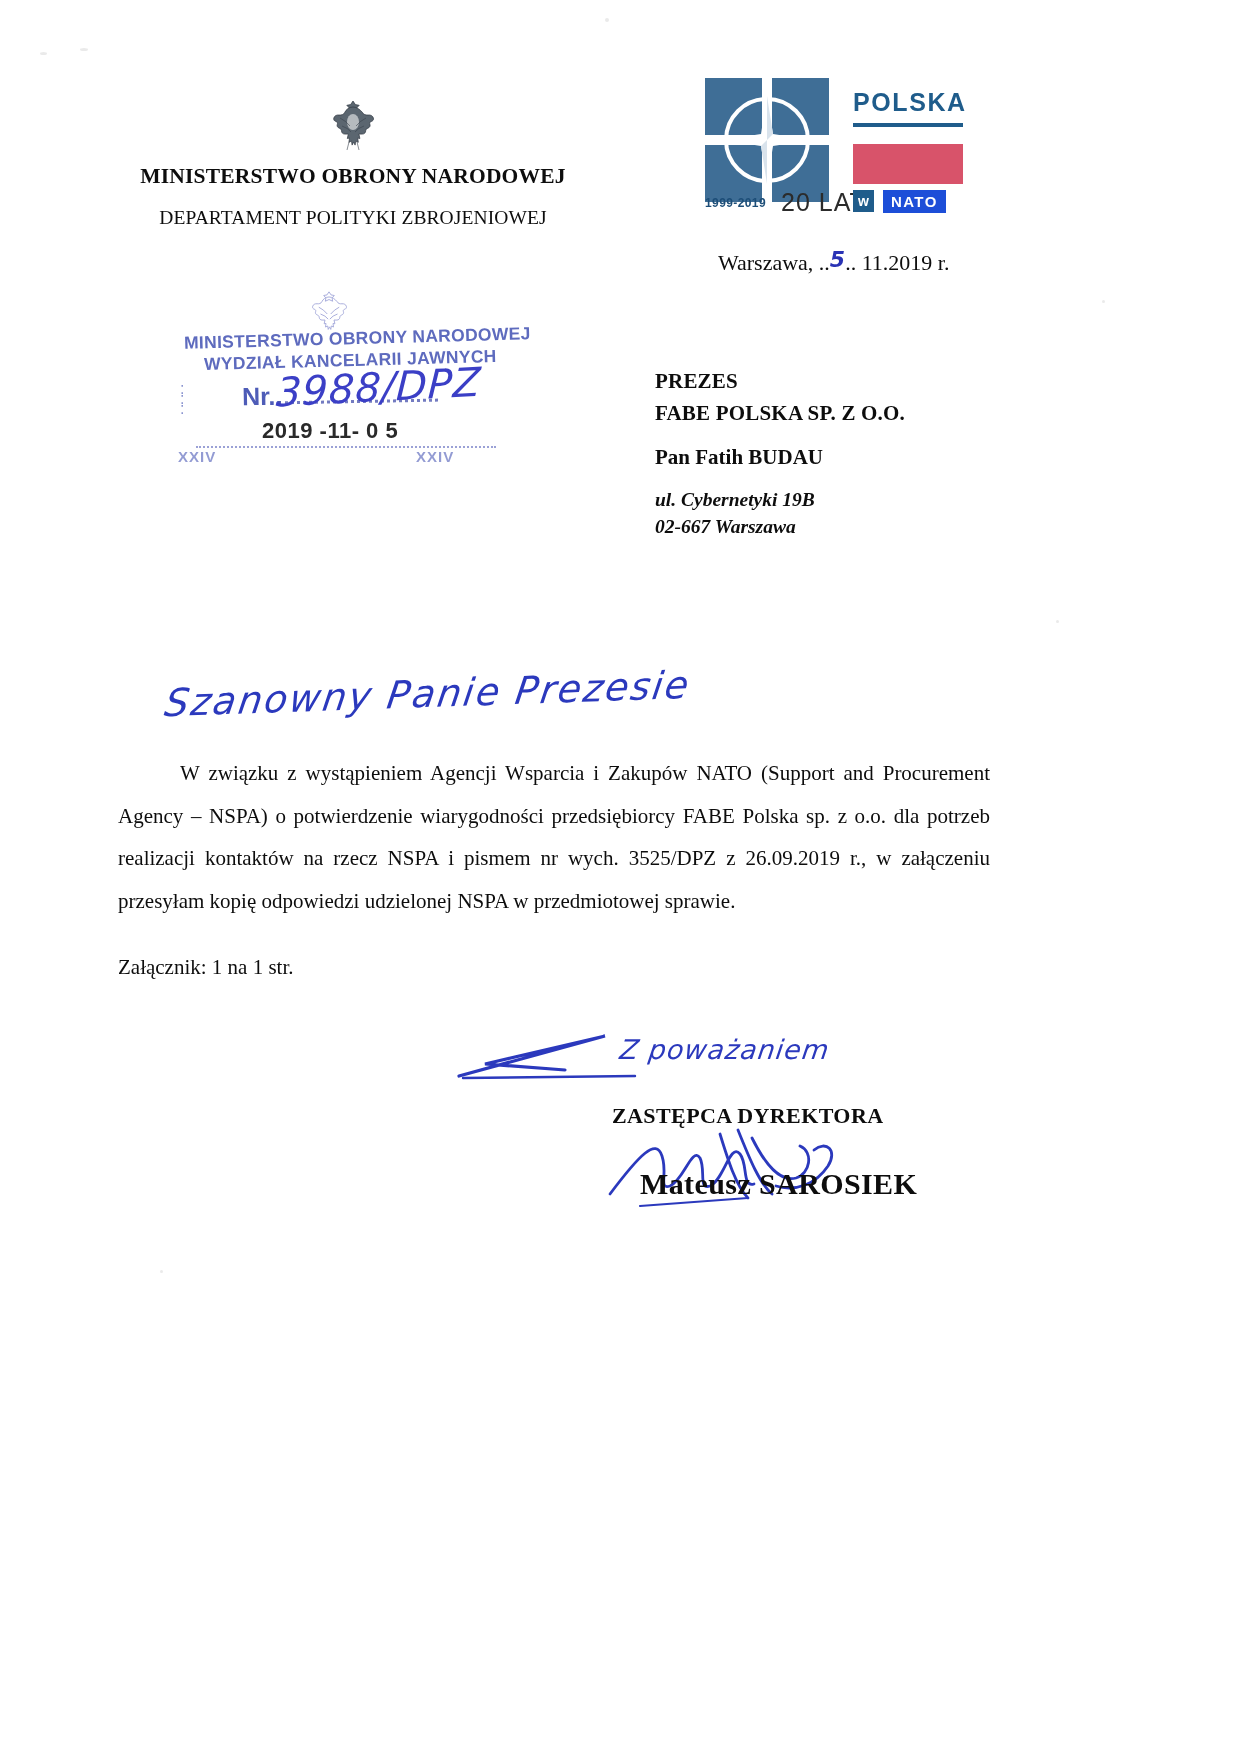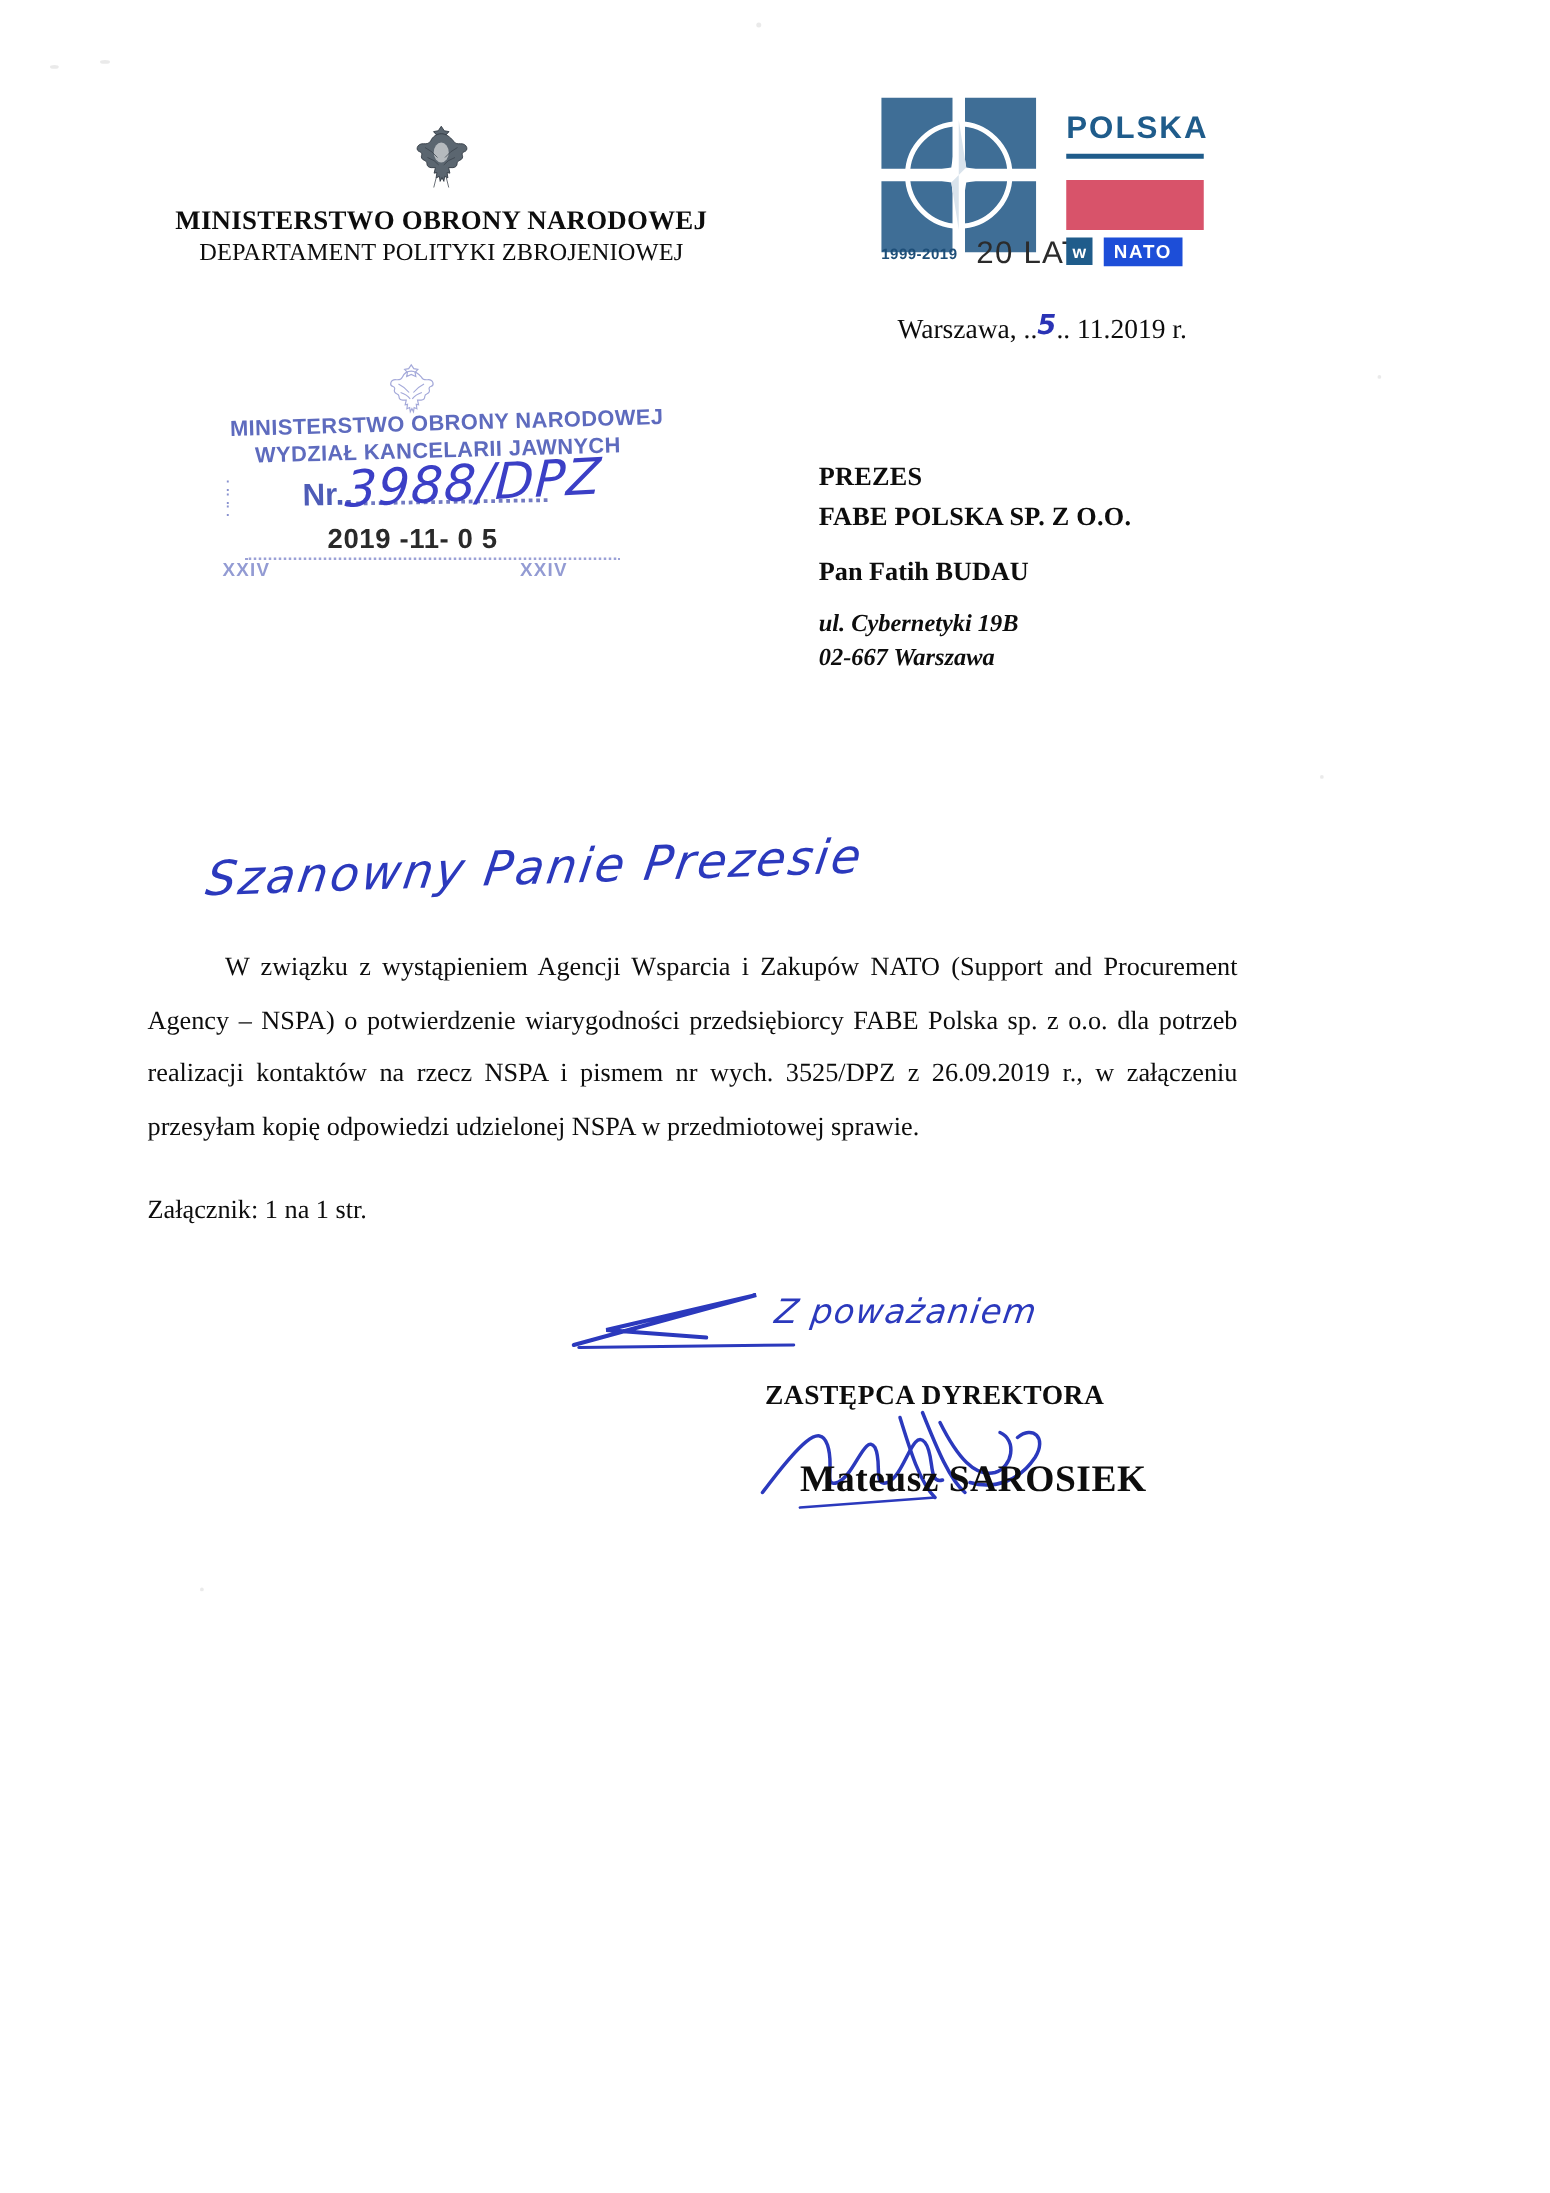--- a/index.html
+++ b/index.html
@@ -45,21 +45,21 @@
     font-weight: bold;
     font-size: 21.5px;
     letter-spacing: .2px;
     white-space: nowrap;
     margin-top: 6px;
   }
   .ministry-line2 {
     font-size: 19.5px;
     letter-spacing: .1px;
     white-space: nowrap;
-    margin-top: 3px;
+    margin-top: 18px;
   }
 
   
   .nato-logo {
     position: absolute;
     left: 705px;
     top: 78px;
     width: 258px;
     height: 138px;
   }

